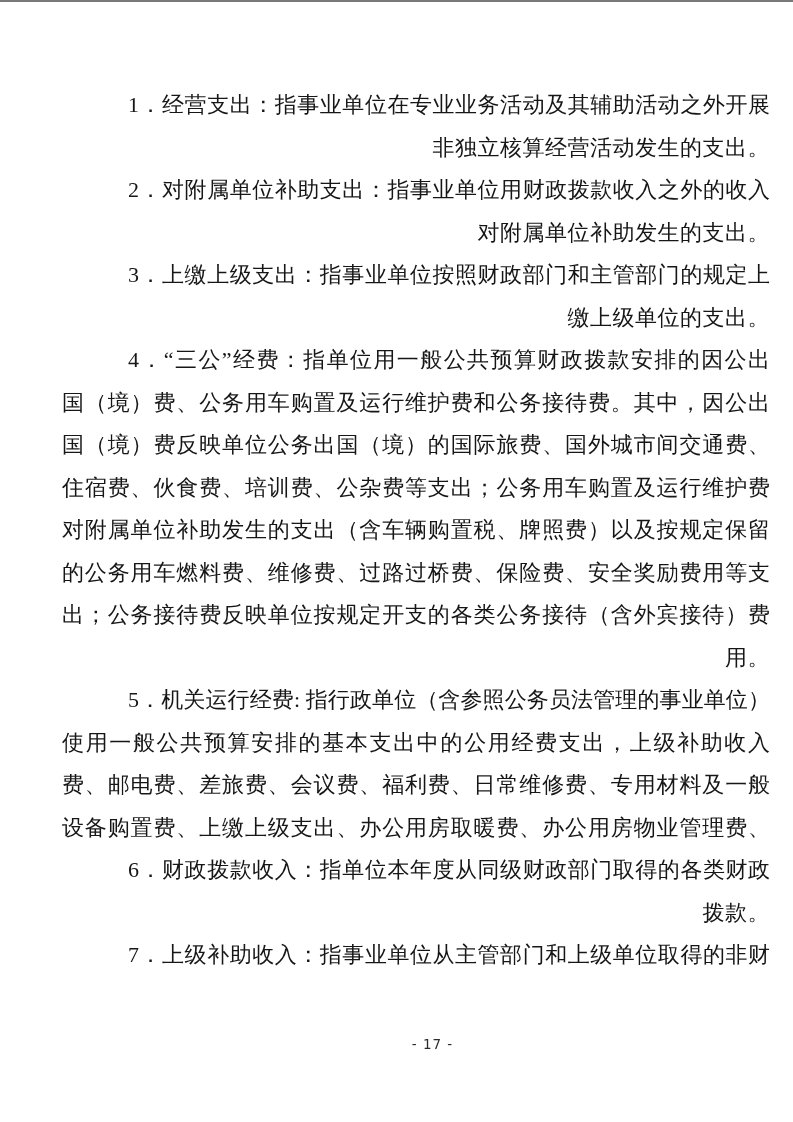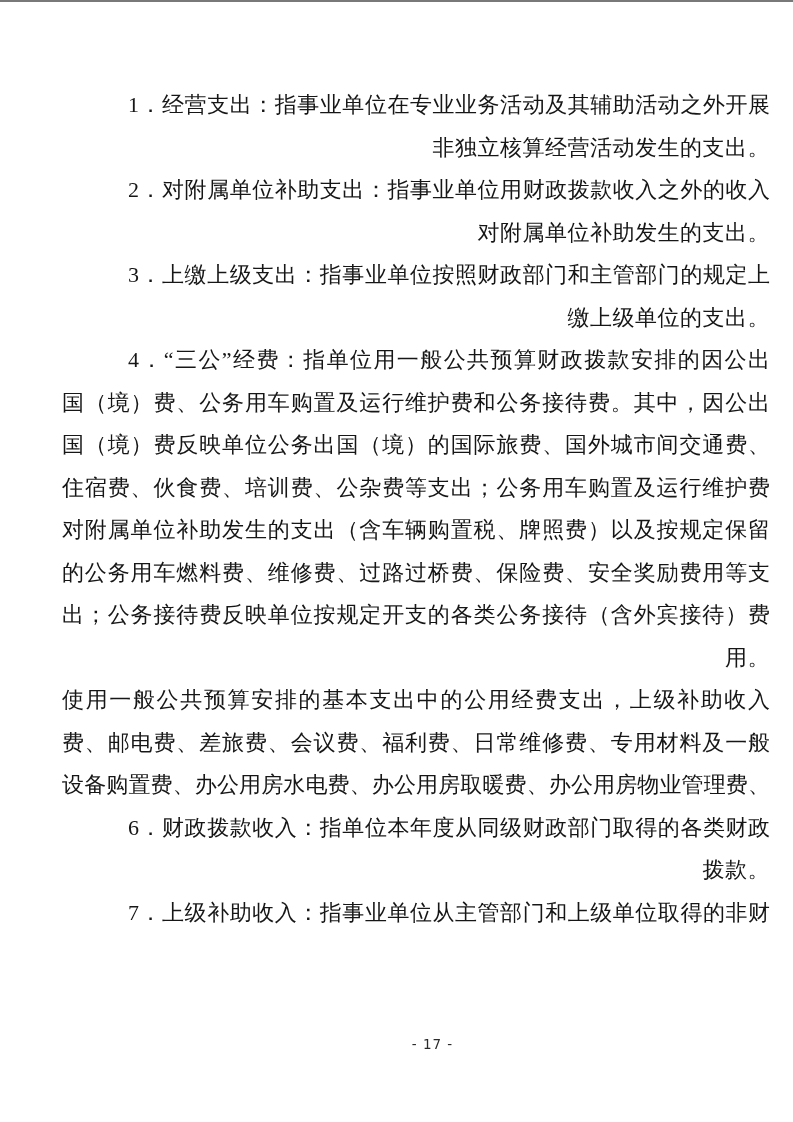--- a/index.html
+++ b/index.html
@@ -82,22 +82,23 @@
       <div class="line indent fill">3．上缴上级支出：指事业单位按照财政部门和主管部门的规定上</div>
       <div class="line">缴上级单位的支出。</div>
       <div class="line indent fill">4．“三公”经费：指单位用一般公共预算财政拨款安排的因公出</div>
       <div class="line fill">国（境）费、公务用车购置及运行维护费和公务接待费。其中，因公出</div>
       <div class="line fill">国（境）费反映单位公务出国（境）的国际旅费、国外城市间交通费、</div>
       <div class="line fill">住宿费、伙食费、培训费、公杂费等支出；公务用车购置及运行维护费</div>
       <div class="line fill">对附属单位补助发生的支出（含车辆购置税、牌照费）以及按规定保留</div>
       <div class="line fill">的公务用车燃料费、维修费、过路过桥费、保险费、安全奖励费用等支</div>
       <div class="line fill">出；公务接待费反映单位按规定开支的各类公务接待（含外宾接待）费</div>
       <div class="line">用。</div>
+      <div class="line indent fill">5．机关运行经费: 指行政单位（含参照公务员法管理的事业单位）</div>
       <div class="line fill">使用一般公共预算安排的基本支出中的公用经费支出，上级补助收入</div>
       <div class="line fill">费、邮电费、差旅费、会议费、福利费、日常维修费、专用材料及一般</div>
-      <div class="line fill">设备购置费、办公用房水电费、办公用房取暖费、办公用房物业管理费、</div>
+      <div class="line fill">设备购置费、上缴上级支出、办公用房取暖费、办公用房物业管理费、</div>
       <div class="line indent fill">6．财政拨款收入：指单位本年度从同级财政部门取得的各类财政</div>
       <div class="line">拨款。</div>
       <div class="line indent fill">7．上级补助收入：指事业单位从主管部门和上级单位取得的非财</div>
     </div>
 
   <div class="page-number">- 17 -</div>
 </div>
 
 </body></html>

